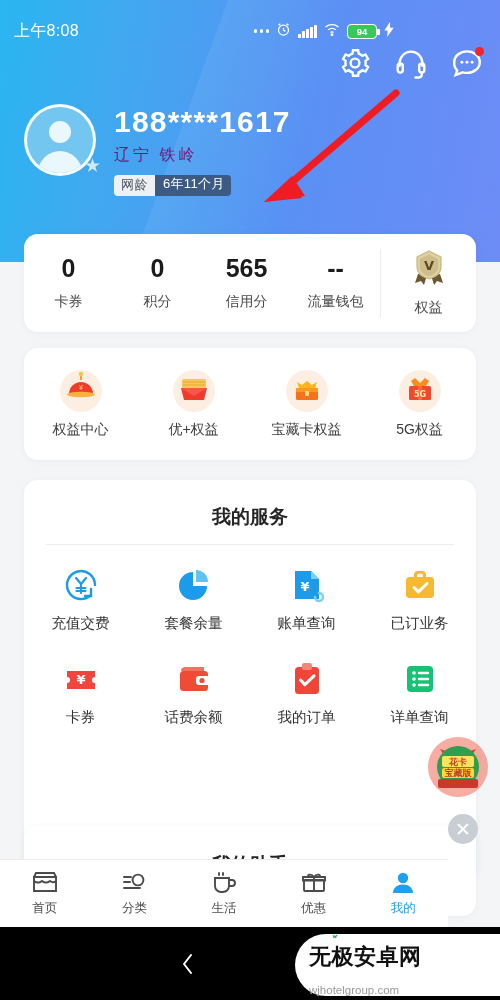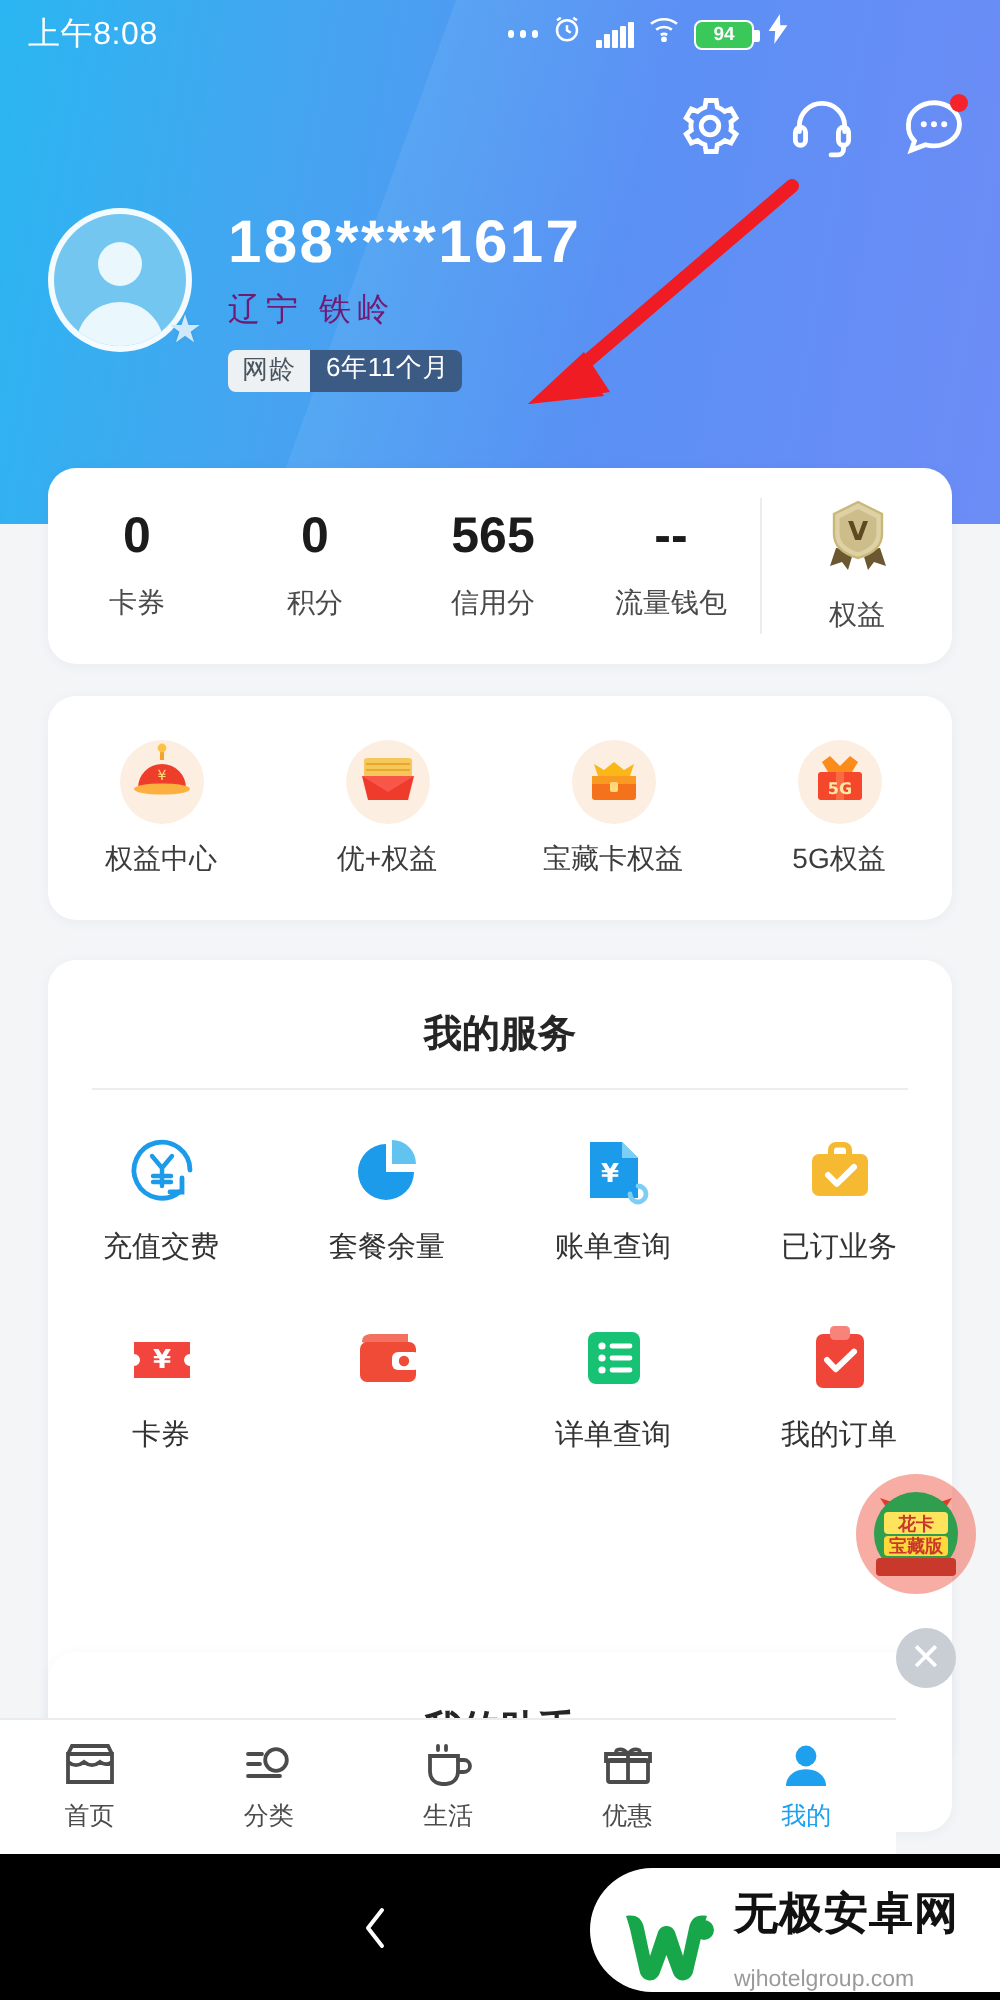--- a/index.html
+++ b/index.html
@@ -18,21 +18,21 @@
     overflow: hidden;
   }
   .header:after {
     content: ""; position: absolute; top: -40px; left: 170px;
     width: 120px; height: 420px; transform: rotate(20deg);
     background: linear-gradient(90deg, rgba(255,255,255,.07), rgba(255,255,255,0));
   }
 
   
   .statusbar {
-    position: absolute; top: 0; left: 0; width: 408px; height: 34px;
+    position: absolute; top: 14px; left: 0; width: 408px; height: 34px;
     display: flex; align-items: center; justify-content: space-between;
     padding: 4px 14px; color: #fff; font-size: 16px; z-index: 6;
   }
   .status-time { font-size: 16px; letter-spacing: .3px; }
   .status-icons { display: flex; align-items: center; gap: 7px; }
   .dots-icon { display: flex; gap: 2.5px; align-items: center; }
   .dots-icon i { width: 3.5px; height: 3.5px; border-radius: 50%; background: #fff; display: block; }
   .bars-icon { display: flex; align-items: flex-end; gap: 1.5px; height: 13px; }
   .bars-icon i { width: 2.6px; background: #fff; display: block; border-radius: .5px; }
   .bars-icon i:nth-child(1) { height: 4px; }
@@ -161,22 +161,22 @@
   
   .android-nav {
     position: absolute; bottom: 0; left: 0; width: 500px; height: 73px;
     background: #000; display: flex; align-items: center; justify-content: center; gap: 100px; z-index: 11;
   }
   .and-back, .and-home { color: #fff; }
 
   
   .watermark {
     position: absolute; right: 0; bottom: 4px; width: 205px; height: 62px;
-    background: #fff; border-radius: 32px 0 0 32px; display: flex; align-items: flex-end;
-    gap: 6px; padding-left: 14px; z-index: 12;
+    background: #fff; border-radius: 32px 0 0 32px; display: flex; align-items: flex-start;
+    gap: 6px; padding-left: 14px; z-index: 12; flex-direction: column;
   }
   .wm-text { display: flex; flex-direction: column; line-height: 1.05; }
   .wm-title { font-size: 22px; font-weight: bold; color: #111; letter-spacing: .5px; }
   .wm-url { font-size: 11.5px; color: #9a9a9a; margin-top: 16px; }
 </style>
 </head>
 <body>
 
 <div class="phone">
 
@@ -412,44 +412,45 @@
 
       <div class="svc">
         <div class="svc-ico">
           <svg width="40" height="40" viewBox="0 0 40 40">
             <path d="M7 12c0-3 2-4 5-4h18v5H10z" fill="#f4715f"></path>
             <rect x="6" y="12" width="28" height="20" rx="3.5" fill="#ef4b37"></rect>
             <rect x="22" y="17" width="14" height="9" rx="3" fill="#fff"></rect>
             <circle cx="28" cy="21.5" r="2.6" fill="#ef4b37"></circle>
           </svg>
         </div>
+        <div class="svc-label">话费余额</div>
+      </div>
+
+      <div class="svc">
+        <div class="svc-ico">
+          <svg width="40" height="40" viewBox="0 0 40 40">
+            <rect x="8" y="8" width="24" height="27" rx="3.5" fill="#f0463a"></rect>
+            <rect x="15" y="4" width="10" height="7" rx="2.2" fill="#f7837a"></rect>
+            <path d="M13.5 21l4.4 4.6L27 16.8" stroke="#fff" stroke-width="3" fill="none" stroke-linecap="round" stroke-linejoin="round"></path>
+          </svg>
+        </div>
+        <div class="svc-label">我的订单</div>
       </div>
 
       <div class="svc">
         <div class="svc-ico">
           <svg width="40" height="40" viewBox="0 0 40 40">
             <rect x="7" y="7" width="26" height="26" rx="4" fill="#17c275"></rect>
             <circle cx="14" cy="14" r="1.8" fill="#fff"></circle>
             <circle cx="14" cy="20" r="1.8" fill="#fff"></circle>
             <circle cx="14" cy="26" r="1.8" fill="#fff"></circle>
             <path d="M19 14h9M19 20h9M19 26h9" stroke="#fff" stroke-width="2.4" stroke-linecap="round"></path>
           </svg>
         </div>
         <div class="svc-label">详单查询</div>
-      </div>
-
-      <div class="svc">
-        <div class="svc-ico">
-          <svg width="40" height="40" viewBox="0 0 40 40">
-            <rect x="8" y="8" width="24" height="27" rx="3.5" fill="#f0463a"></rect>
-            <rect x="15" y="4" width="10" height="7" rx="2.2" fill="#f7837a"></rect>
-            <path d="M13.5 21l4.4 4.6L27 16.8" stroke="#fff" stroke-width="3" fill="none" stroke-linecap="round" stroke-linejoin="round"></path>
-          </svg>
-        </div>
-        <div class="svc-label">我的订单</div>
       </div>
 
     </div>
   </div>
 
   <div class="card assistant-card">
     <div class="assistant-title">我的助手</div>
   </div>
 
   <div class="float-ad">

